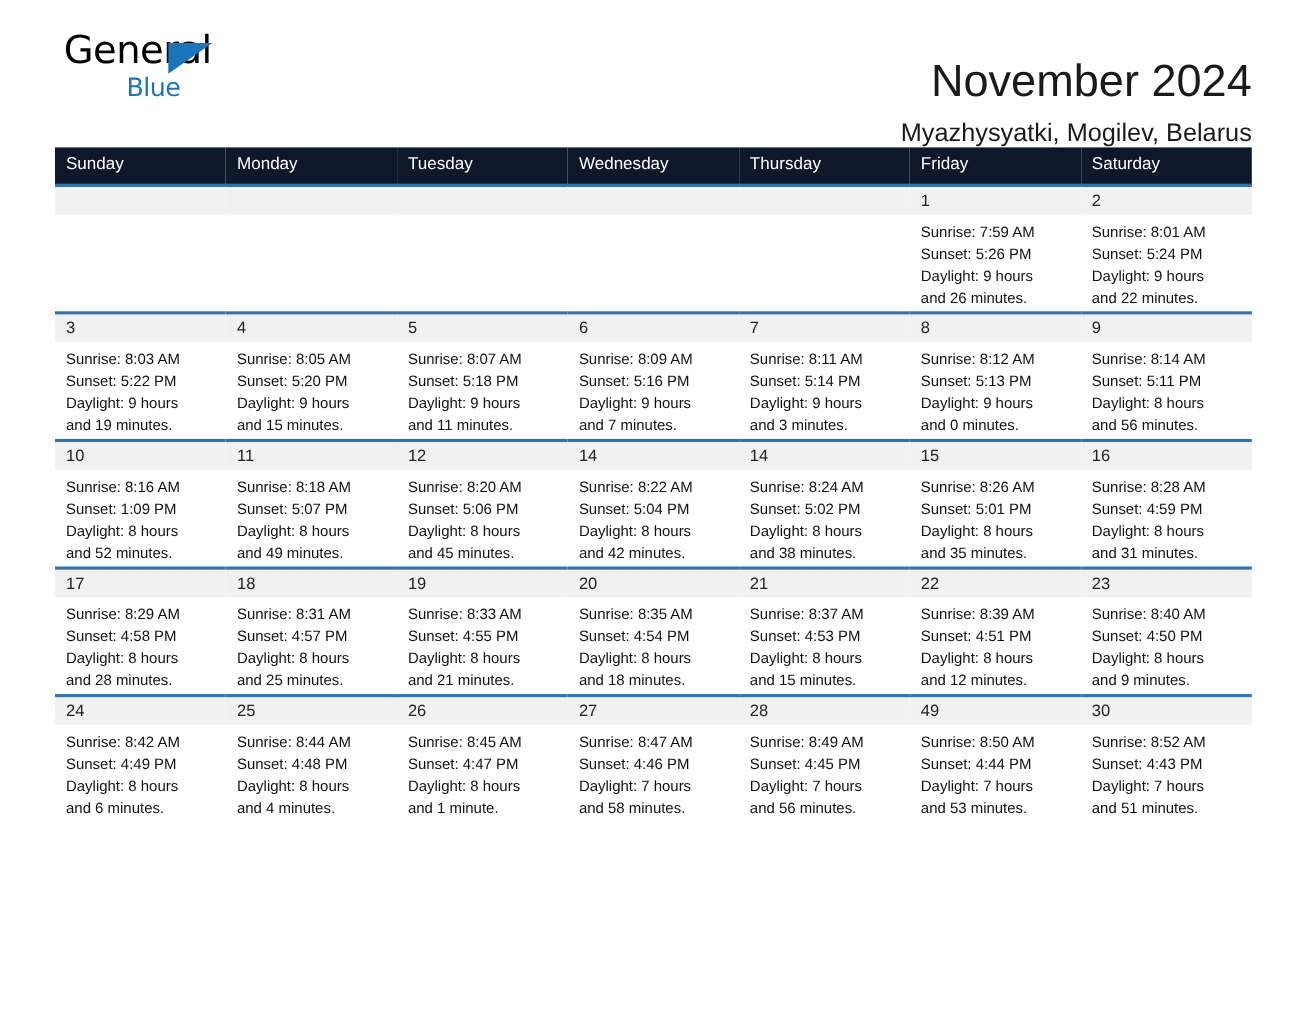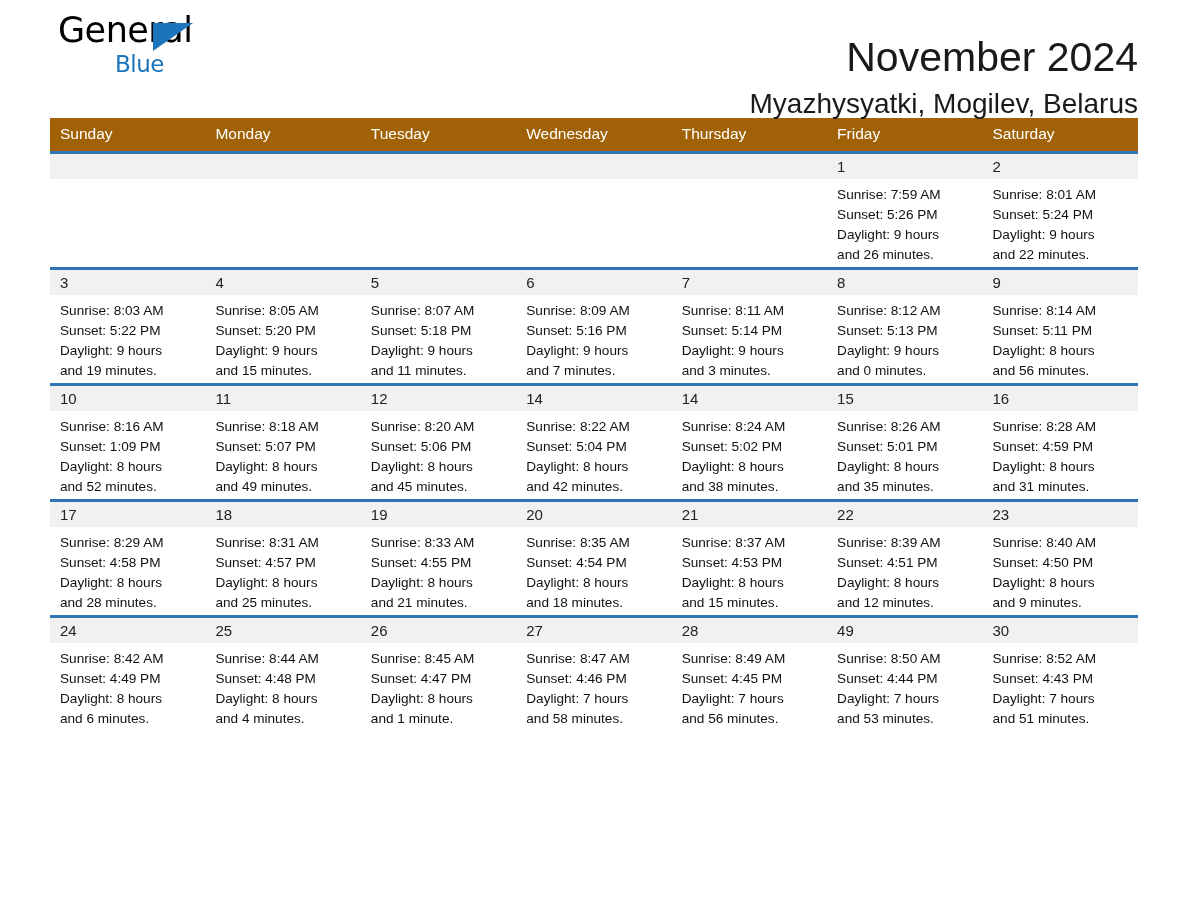--- a/index.html
+++ b/index.html
@@ -12,21 +12,21 @@
     height: 918px;
     font-family: "Liberation Sans", sans-serif;
     color: #000000;
     -webkit-font-smoothing: antialiased;
   }
   .page {
     position: relative;
     width: 1188px;
     height: 801px;
     box-sizing: border-box;
-    padding: 0 50px;
+    padding: 16px 50px;
   }
 
   
   .header {
     position: relative;
     height: 118px;
     display: flex;
     align-items: flex-start;
     justify-content: space-between;
   }
@@ -73,36 +73,36 @@
     margin-top: 25px;
   }
   .month-title {
     font-size: 41px;
     font-weight: 400;
     color: #1a1a1a;
     line-height: 52px;
     letter-spacing: 0px;
   }
   .location {
-    font-size: 28px;
+    font-size: 23px;
     font-weight: 400;
     color: #1a1a1a;
     line-height: 32px;
     margin-top: 5px;
     text-align: center;
   }
 
   
   .calendar {
     width: 1088px;
     border-collapse: collapse;
     table-layout: fixed;
   }
   .calendar thead th {
-    background: #a16207;
+    background: #0f172a;
     color: #ffffff;
     font-size: 15.5px;
     font-weight: 400;
     text-align: left;
     padding: 7px 0 8px 10px;
     height: 16px;
     border: none;
   }
   .calendar tbody td {
     width: 155.4px;

